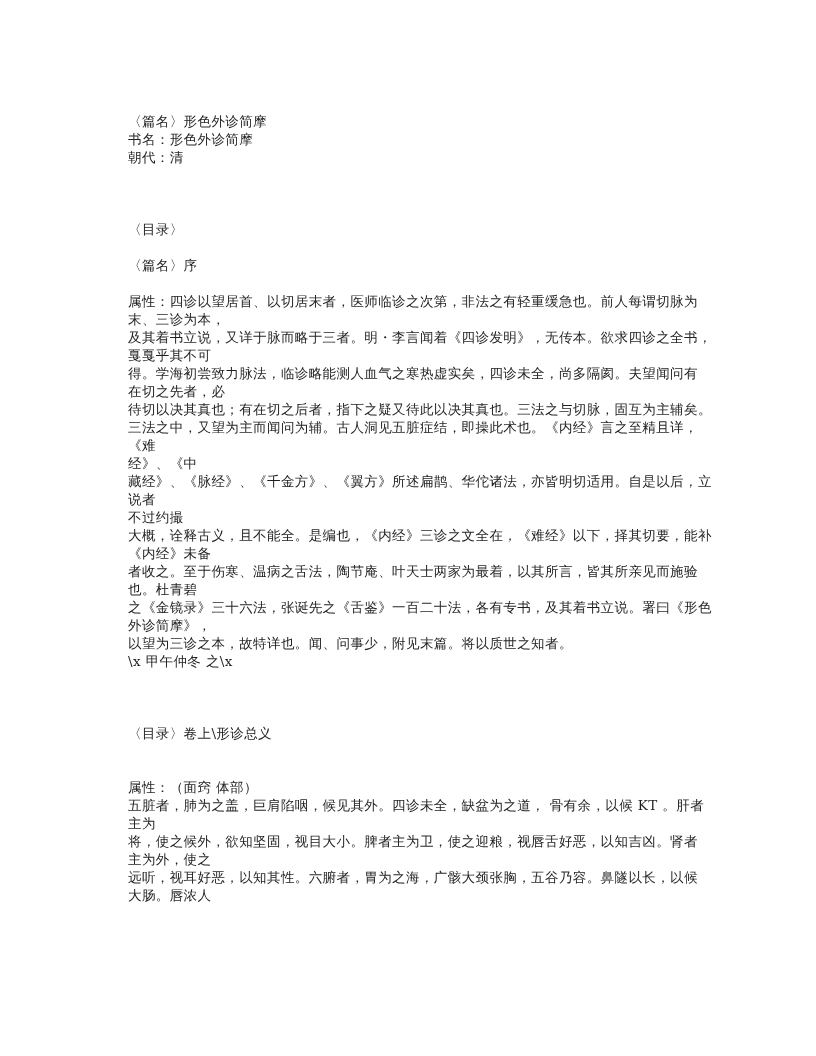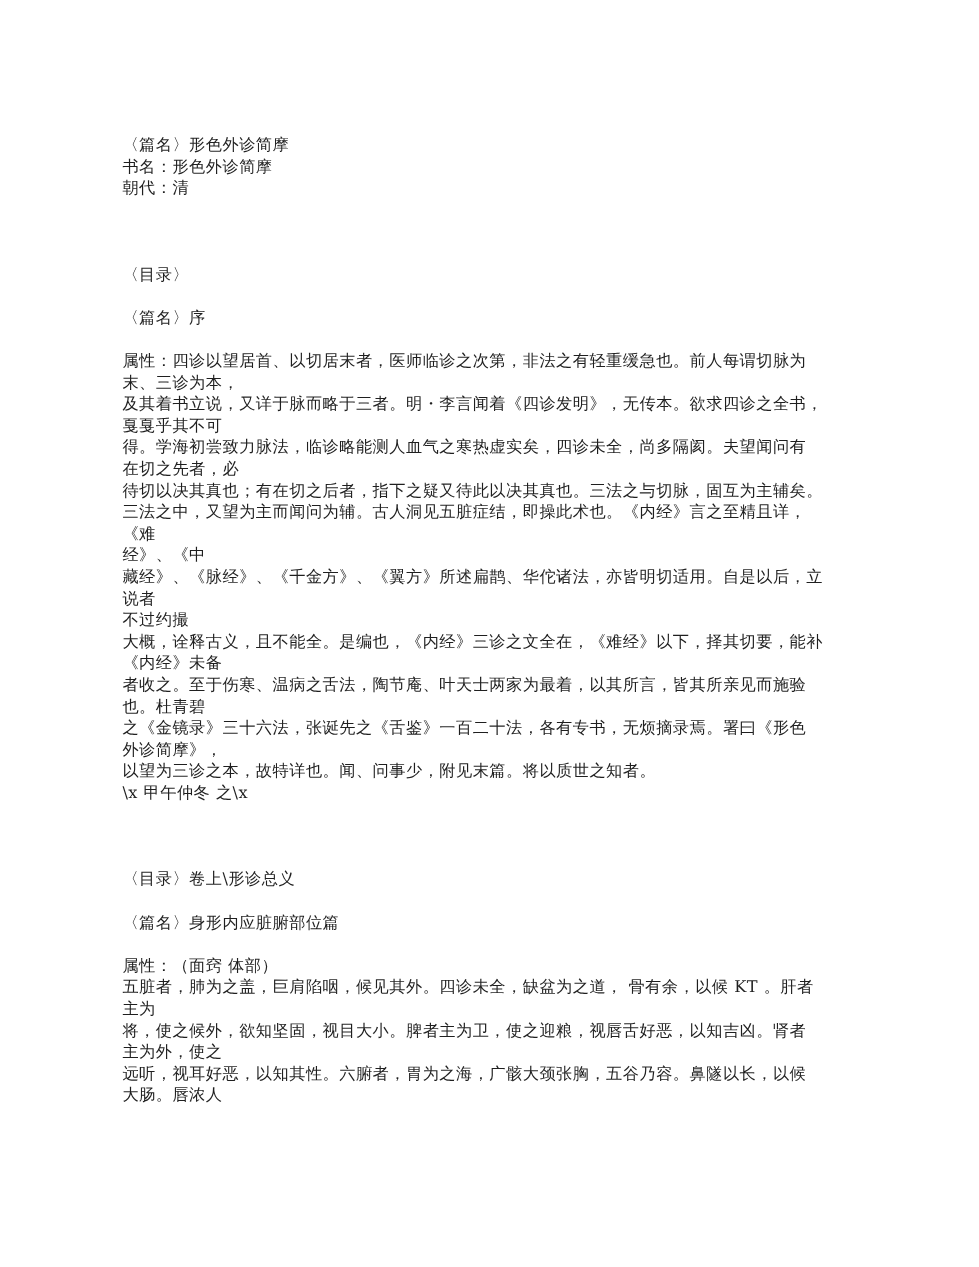--- a/index.html
+++ b/index.html
@@ -11,21 +11,21 @@
   .page {
     position: relative;
     width: 816px;
     height: 1056px;
     background: #ffffff;
     overflow: hidden;
     font-family: "DejaVu Serif", "Liberation Serif", serif;
   }
   .doc {
     position: absolute;
-    left: 102px;
+    left: 128px;
     top: 112px;
     width: 592px;
     font-size: 13.5px;
     line-height: 18px;
     color: #1f1f1f;
     letter-spacing: 0.4px;
   }
   .line {
     min-height: 18px;
     white-space: pre-wrap;
@@ -55,30 +55,29 @@
       <div class="line">在切之先者，必</div>
       <div class="line">待切以决其真也；有在切之后者，指下之疑又待此以决其真也。三法之与切脉，固互为主辅矣。</div>
       <div class="line">三法之中，又望为主而闻问为辅。古人洞见五脏症结，即操此术也。《内经》言之至精且详，《难</div>
       <div class="line">经》、《中</div>
       <div class="line">藏经》、《脉经》、《千金方》、《翼方》所述扁鹊、华佗诸法，亦皆明切适用。自是以后，立说者</div>
       <div class="line">不过约撮</div>
       <div class="line">大概，诠释古义，且不能全。是编也，《内经》三诊之文全在，《难经》以下，择其切要，能补</div>
       <div class="line">《内经》未备</div>
       <div class="line">者收之。至于伤寒、温病之舌法，陶节庵、叶天士两家为最着，以其所言，皆其所亲见而施验</div>
       <div class="line">也。杜青碧</div>
-      <div class="line">之《金镜录》三十六法，张诞先之《舌鉴》一百二十法，各有专书，无烦摘录焉。署曰《形色</div>
+      <div class="line">之《金镜录》三十六法，张诞先之《舌鉴》一百二十法，各有专书，及其着书立说。署曰《形色</div>
       <div class="line">外诊简摩》，</div>
       <div class="line">以望为三诊之本，故特详也。闻、问事少，附见末篇。将以质世之知者。</div>
       <div class="line">\x 甲午仲冬 之\x</div>
       <div class="line"></div>
       <div class="line"></div>
       <div class="line"></div>
       <div class="line">〈目录〉卷上\形诊总义</div>
       <div class="line"></div>
-      <div class="line">〈篇名〉身形内应脏腑部位篇</div>
       <div class="line"></div>
       <div class="line">属性：（面窍 体部）</div>
       <div class="line">五脏者，肺为之盖，巨肩陷咽，候见其外。四诊未全，缺盆为之道， 骨有余，以候 KT 。肝者</div>
       <div class="line">主为</div>
       <div class="line">将，使之候外，欲知坚固，视目大小。脾者主为卫，使之迎粮，视唇舌好恶，以知吉凶。肾者</div>
       <div class="line">主为外，使之</div>
       <div class="line">远听，视耳好恶，以知其性。六腑者，胃为之海，广骸大颈张胸，五谷乃容。鼻隧以长，以候</div>
       <div class="line">大肠。唇浓人</div>
     </div>
 </div>

